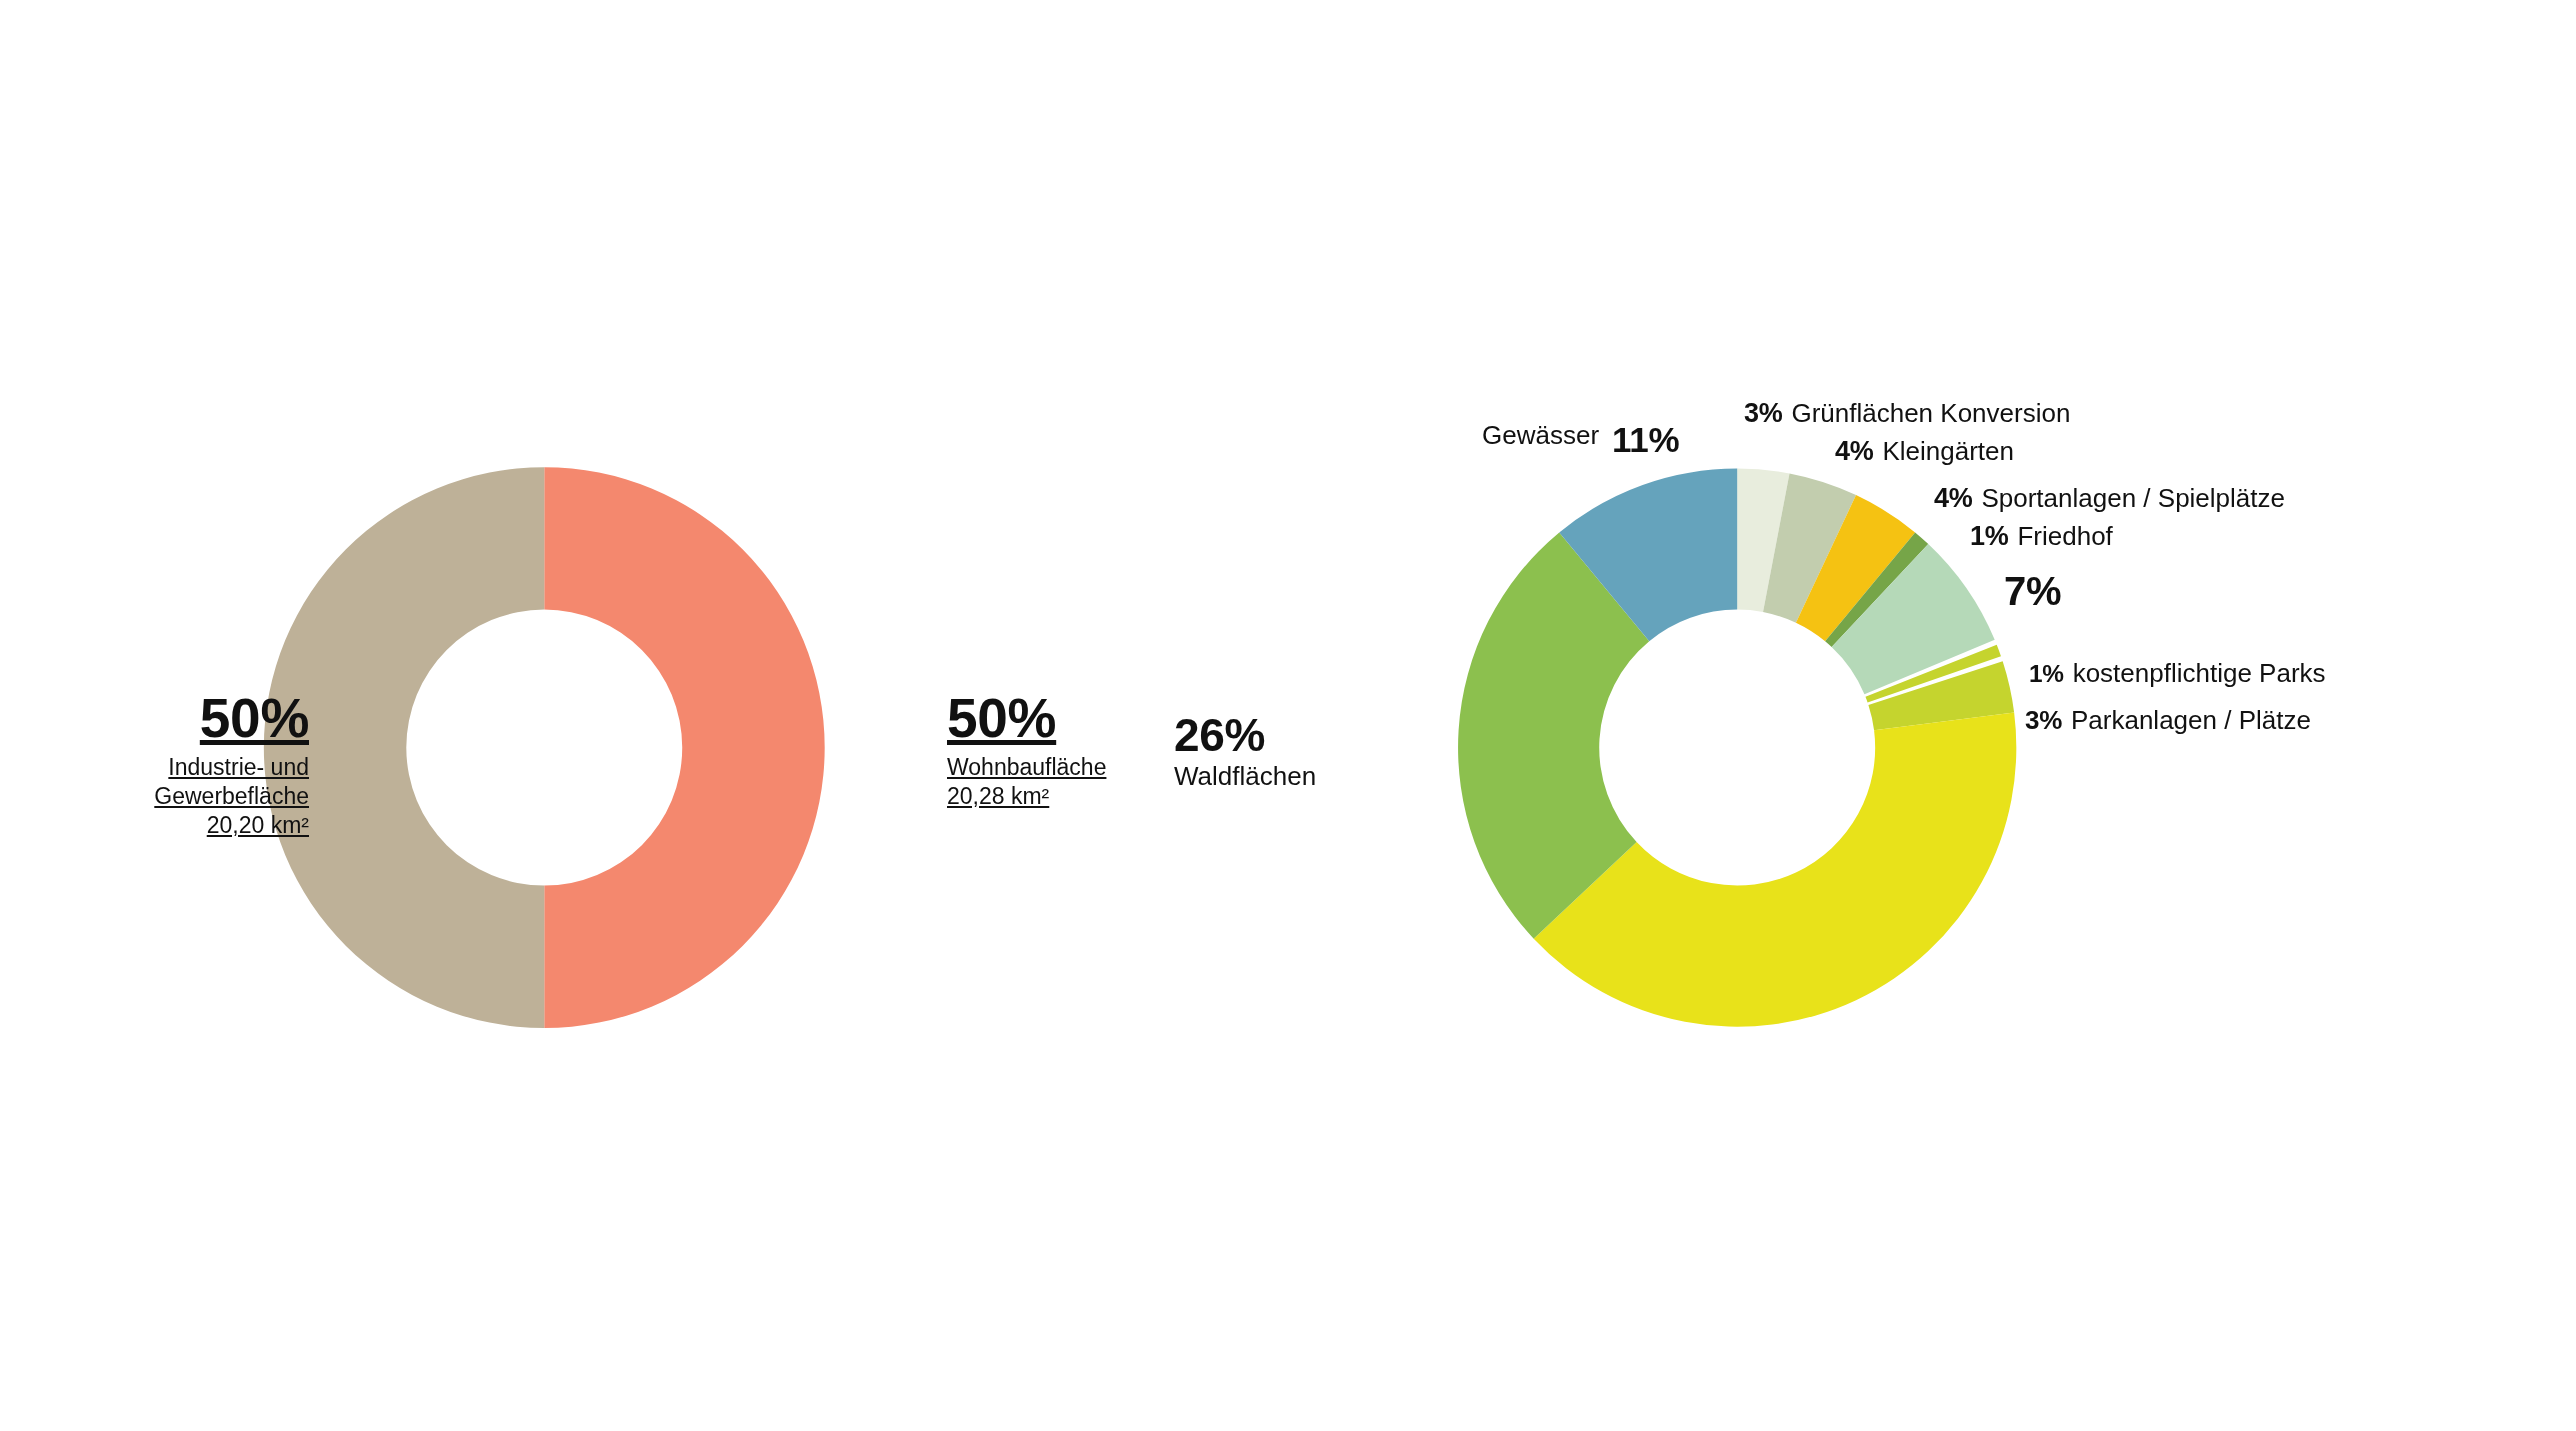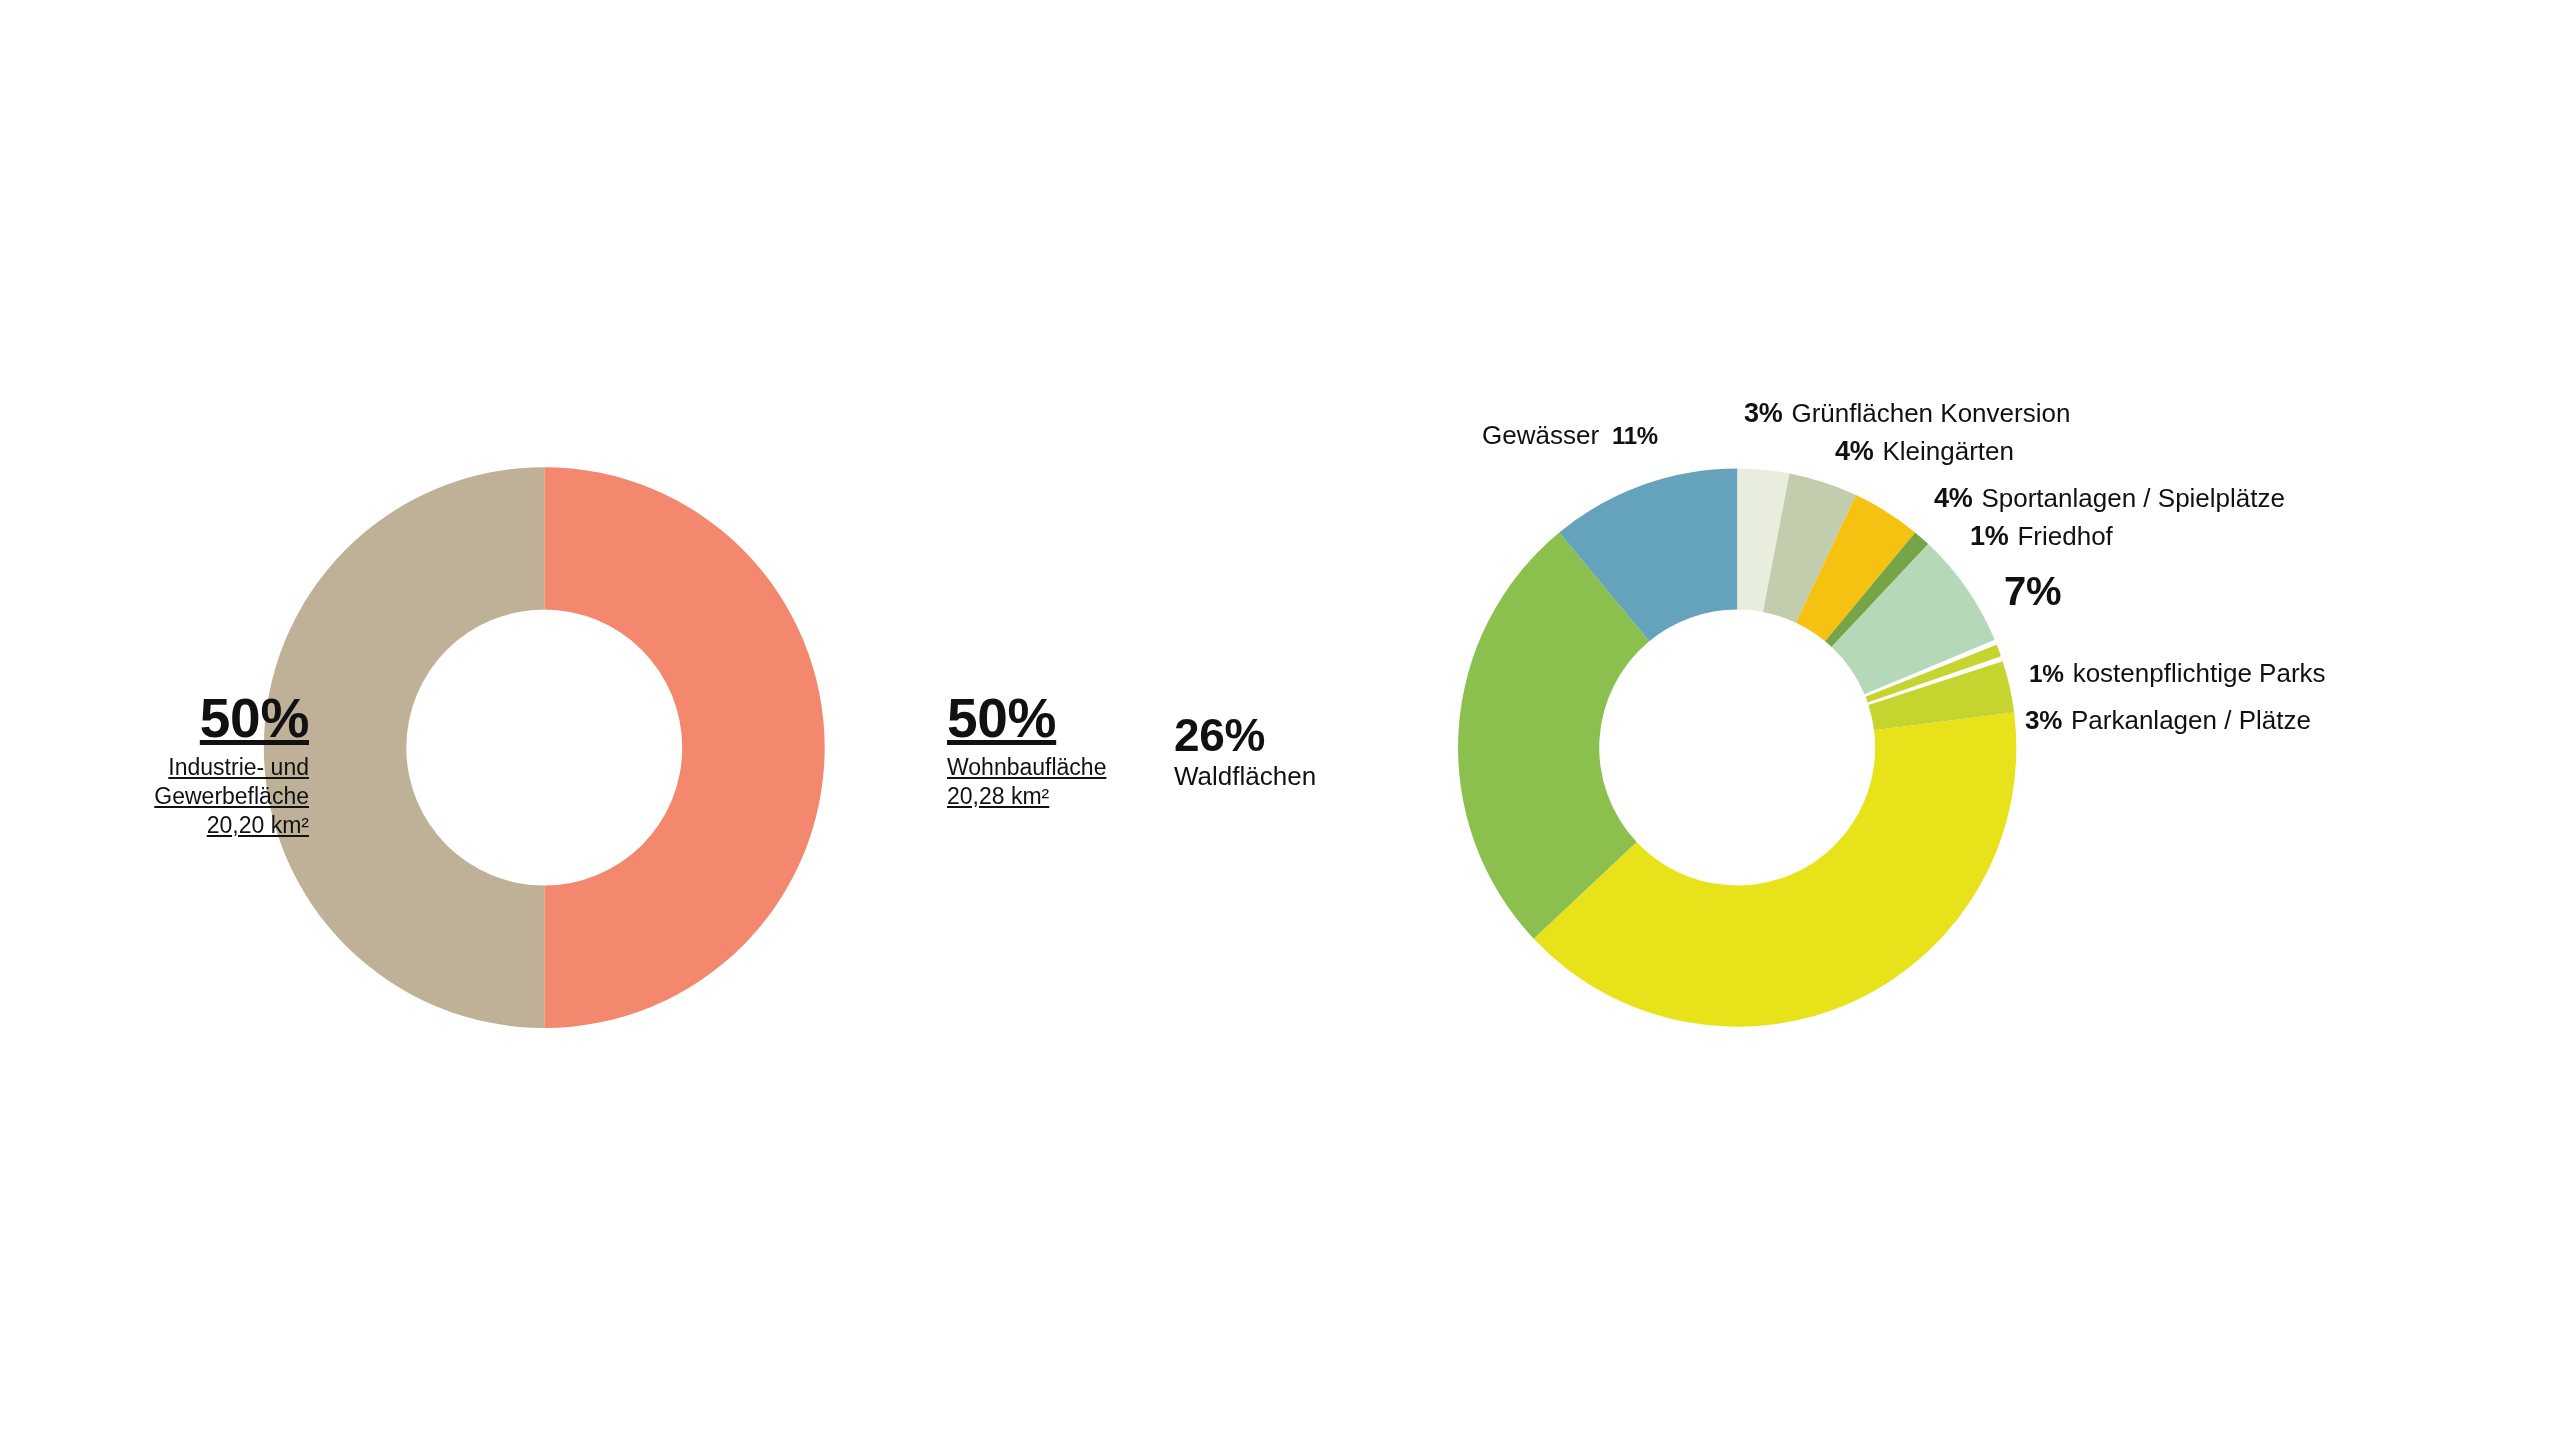--- a/index.html
+++ b/index.html
@@ -96,25 +96,25 @@
 
   
   .d2-stack { position: absolute; }
   .d2-stack .pct { font-size: 46px; display: block; line-height: 1.0; }
   .d2-stack .cap { font-size: 26px; display: block; margin-top: 3px; }
 
   
   .d2-rowr {
     position: absolute;
     display: flex;
-    align-items: center;
+    align-items: flex-start;
     white-space: nowrap;
   }
   .d2-rowr .cap { font-size: 26px; }
-  .d2-rowr .pct { font-size: 24px; margin-left: 13px; }
+  .d2-rowr .pct { font-size: 35px; margin-left: 13px; }
 </style>
 </head>
 <body>
 
 <div class="stage">
 
   <svg class="donut-svg" viewBox="0 0 4014 2230" xmlns="http://www.w3.org/2000/svg">
     <g id="donut1-slices">
         <path d="M 848 728 A 437 437 0 0 1 848 1602 L 848 1380 A 215 215 0 0 0 848 950 Z" fill="#F4886E"></path>
         <path d="M 848 1602 A 437 437 0 0 1 847.9999999999999 728 L 848 950 A 215 215 0 0 0 848 1380 Z" fill="#BEB198"></path>

